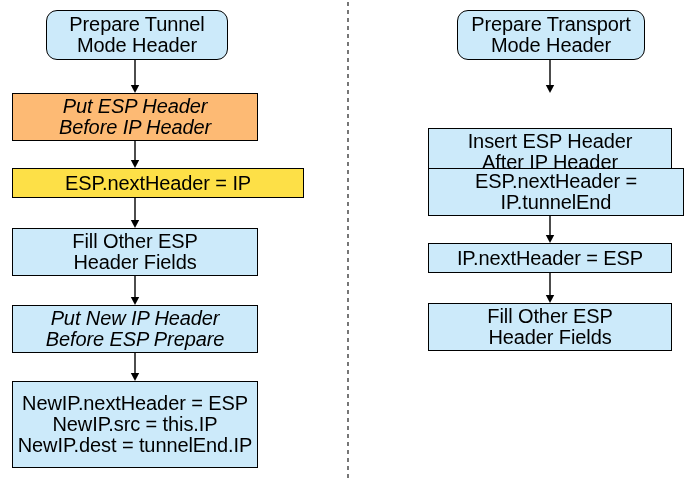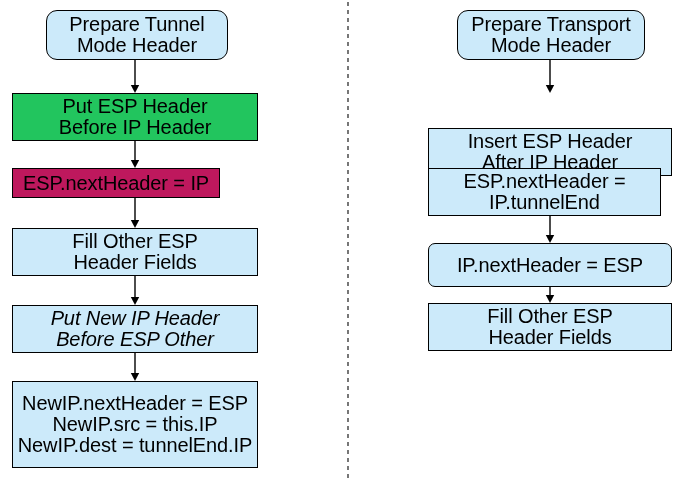--- a/index.html
+++ b/index.html
@@ -71,34 +71,34 @@
       <polygon points="2.8,21 11.2,21 7,29" fill="#000000"></polygon>
     </svg>
     <svg class="connector" width="14" height="28" style="left: 128px; top: 353px;">
       <line x1="7" y1="0" x2="7" y2="21" stroke="#000000" stroke-width="1.4"></line>
       <polygon points="2.8,20 11.2,20 7,28" fill="#000000"></polygon>
     </svg>
     <div class="node rounded" style="left: 46px; top: 10px; width: 182px; height: 50px; background: rgb(204, 234, 250); border-color: rgb(0, 0, 0);">
       <span class="line">Prepare Tunnel</span>
       <span class="line">Mode Header</span>
     </div>
-    <div class="node" style="left: 12px; top: 93px; width: 246px; height: 48px; background: #22c55e; border-color: rgb(0, 0, 0);">
+    <div class="node" style="left: 12px; top: 93px; width: 246px; height: 48px; background: #fdba74; border-color: rgb(0, 0, 0); font-style: italic;">
       <span class="line">Put ESP Header</span>
       <span class="line">Before IP Header</span>
     </div>
-    <div class="node" style="left: 12px; top: 168px; width: 208px; height: 30px; background: #be185d; border-color: rgb(0, 0, 0);">
+    <div class="node" style="left: 12px; top: 168px; width: 292px; height: 30px; background: #fde047; border-color: rgb(0, 0, 0);">
       <span class="line">ESP.nextHeader = IP</span>
     </div>
     <div class="node" style="left: 12px; top: 228px; width: 246px; height: 48px; background: rgb(204, 234, 250); border-color: rgb(0, 0, 0);">
       <span class="line">Fill Other ESP</span>
       <span class="line">Header Fields</span>
     </div>
     <div class="node" style="left: 12px; top: 305px; width: 246px; height: 48px; background: rgb(204, 234, 250); border-color: rgb(0, 0, 0); font-style: italic;">
       <span class="line">Put New IP Header</span>
-      <span class="line">Before ESP Other</span>
+      <span class="line">Before ESP Prepare</span>
     </div>
     <div class="node" style="left: 12px; top: 381px; width: 246px; height: 87px; background: rgb(204, 234, 250); border-color: rgb(0, 0, 0); text-align: right;">
       <span class="line">NewIP.nextHeader = ESP</span>
       <span class="line">NewIP.src = this.IP</span>
       <span class="line">NewIP.dest = tunnelEnd.IP</span>
     </div>
     <svg class="connector" width="14" height="33" style="left: 543px; top: 60px;">
       <line x1="7" y1="0" x2="7" y2="26" stroke="#000000" stroke-width="1.4"></line>
       <polygon points="2.8,25 11.2,25 7,33" fill="#000000"></polygon>
     </svg>
@@ -115,24 +115,24 @@
       <polygon points="2.8,22 11.2,22 7,30" fill="#000000"></polygon>
     </svg>
     <div class="node rounded" style="left: 457px; top: 10px; width: 188px; height: 50px; background: rgb(204, 234, 250); border-color: rgb(0, 0, 0);">
       <span class="line">Prepare Transport</span>
       <span class="line">Mode Header</span>
     </div>
     <div class="node" style="left: 428px; top: 93px; width: 244px; height: 48px; background: rgb(204, 234, 250); border-color: rgb(0, 0, 0); margin-top: 35px;">
       <span class="line">Insert ESP Header</span>
       <span class="line">After IP Header</span>
     </div>
-    <div class="node" style="left: 428px; top: 168px; width: 233px; height: 48px; background: rgb(204, 234, 250); border-color: rgb(0, 0, 0);">
+    <div class="node" style="left: 428px; top: 168px; width: 256px; height: 48px; background: rgb(204, 234, 250); border-color: rgb(0, 0, 0);">
       <span class="line">ESP.nextHeader =</span>
       <span class="line">IP.tunnelEnd</span>
     </div>
-    <div class="node" style="left: 428px; top: 243px; width: 244px; height: 44px; background: rgb(204, 234, 250); border-color: rgb(0, 0, 0); border-radius: 7px;">
+    <div class="node" style="left: 428px; top: 243px; width: 244px; height: 30px; background: rgb(204, 234, 250); border-color: rgb(0, 0, 0);">
       <span class="line">IP.nextHeader = ESP</span>
     </div>
     <div class="node" style="left: 428px; top: 303px; width: 244px; height: 48px; background: rgb(204, 234, 250); border-color: rgb(0, 0, 0);">
       <span class="line">Fill Other ESP</span>
       <span class="line">Header Fields</span>
     </div>
   </div>
 
 </body></html>

